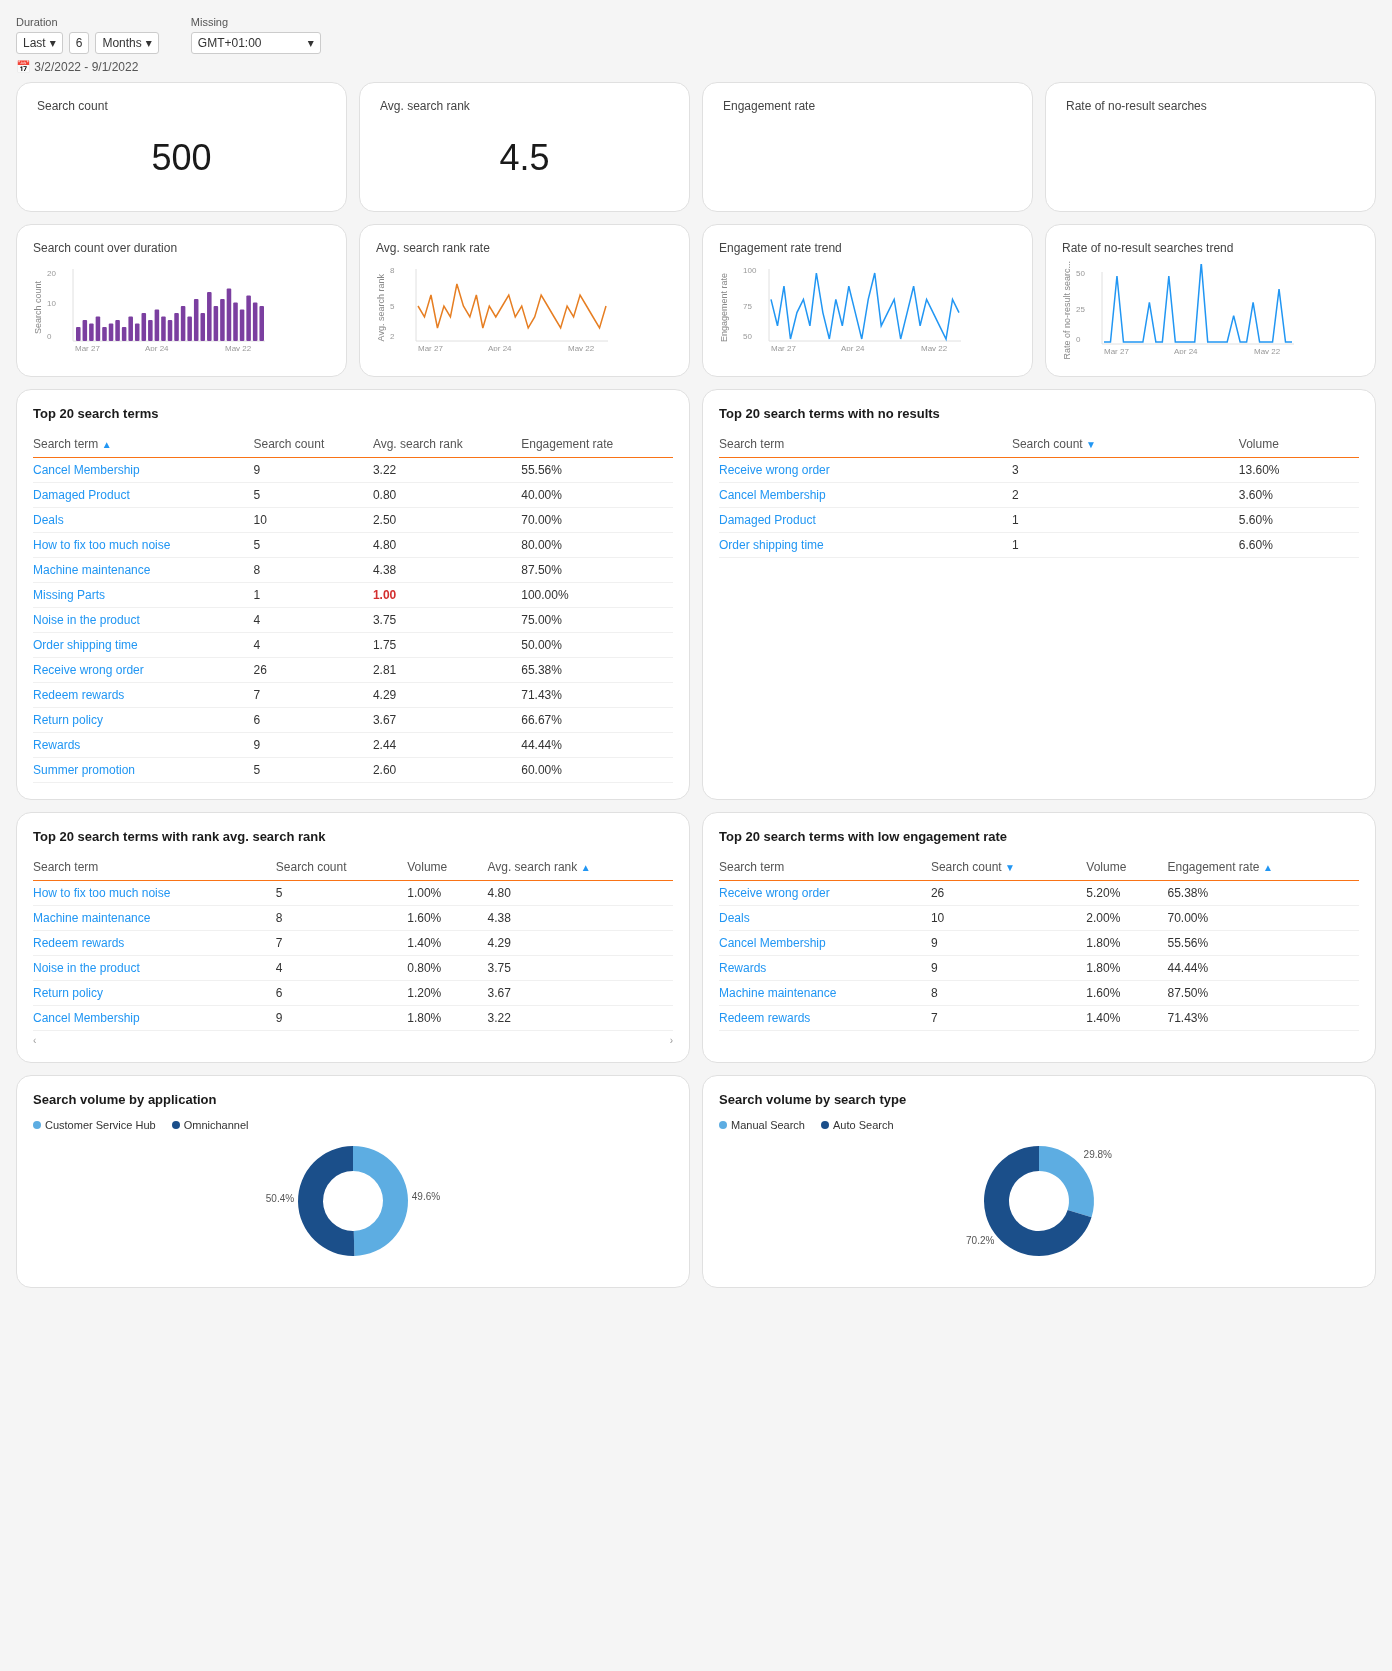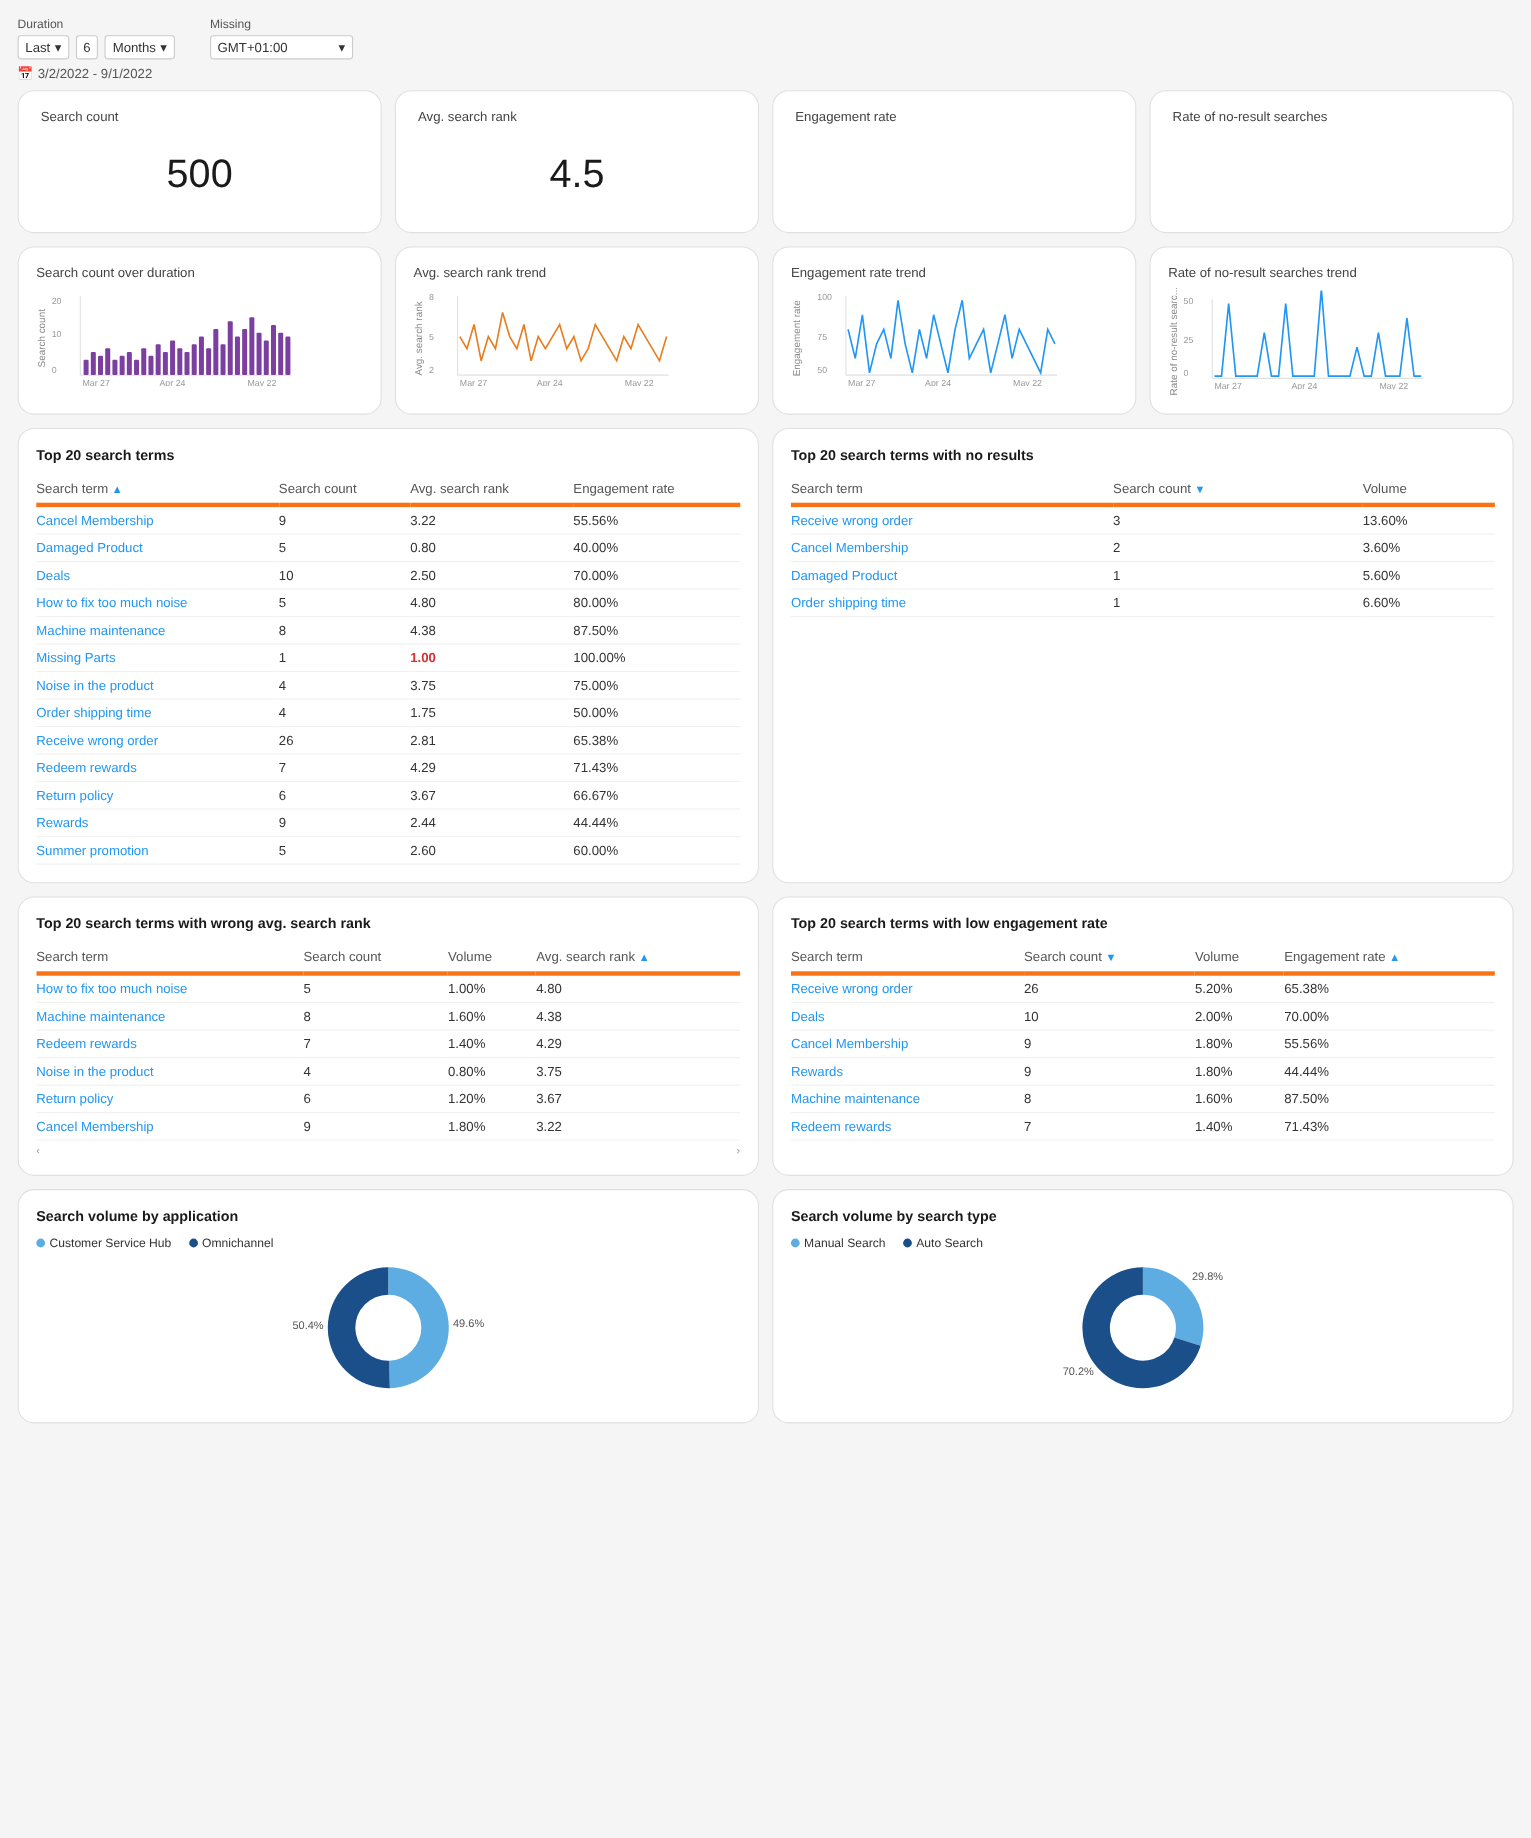--- a/index.html
+++ b/index.html
@@ -51,21 +51,21 @@
     .chart-card { flex: 1; display: flex; flex-direction: column; gap: 6px; }
     .chart-title { font-size: 12px; color: #444; font-weight: 500; }
     .table-card { flex: 1; }
     .table-card-title { font-size: 13px; font-weight: 600; color: #1a1a1a; margin-bottom: 12px; }
     table { width: 100%; border-collapse: collapse; font-size: 12px; }
     th {
       text-align: left;
       color: #555;
       font-weight: 500;
       padding: 4px 8px 6px 0;
-      border-bottom: 4px solid #f97316;
+      border-bottom: 1px solid #f97316;
       white-space: nowrap;
     }
     th .sort-arrow { color: #2196f3; font-size: 10px; }
     td {
       padding: 5px 8px 5px 0;
       border-bottom: 1px solid #f0f0f0;
       color: #2196f3;
       white-space: nowrap;
     }
     td.number { color: #333; }
@@ -176,21 +176,21 @@
               <rect x="201.3448275862069" y="34.5" width="4.551724137931035" height="45.5" fill="#7B3FA0" rx="1"></rect>
               <rect x="207.89655172413794" y="41.5" width="4.551724137931035" height="38.5" fill="#7B3FA0" rx="1"></rect>
               <rect x="214.44827586206898" y="45" width="4.551724137931035" height="35" fill="#7B3FA0" rx="1"></rect>
       <text x="30" y="90" font-size="8" fill="#999">Mar 27</text>
       <text x="100" y="90" font-size="8" fill="#999">Apr 24</text>
       <text x="180" y="90" font-size="8" fill="#999">May 22</text>
     </svg></div>
       </div>
     </div>
       <div class="card chart-card">
-      <div class="chart-title">Avg. search rank trend</div>
+      <div class="chart-title">Avg. search rank rate</div>
       <div style="display:flex; align-items:center; gap:2px;">
         <div class="y-axis-label">Avg. search rank</div>
         <div><svg width="220" height="90" viewBox="0 0 220 90">
       <text x="2" y="12" font-size="8" fill="#999">8</text>
       <text x="2" y="48" font-size="8" fill="#999">5</text>
       <text x="2" y="78" font-size="8" fill="#999">2</text>
       <line x1="28" y1="8" x2="28" y2="80" stroke="#e0e0e0" stroke-width="1"></line>
       <line x1="28" y1="80" x2="220" y2="80" stroke="#e0e0e0" stroke-width="1"></line>
       <polyline points="30,45 36.48275862068965,56 42.96551724137931,34 49.44827586206897,67 55.93103448275862,45 62.41379310344828,56 68.89655172413794,23 75.37931034482759,45 81.86206896551724,56 88.34482758620689,34 94.82758620689656,67 101.3103448275862,45 107.79310344827586,56 114.27586206896552,45 120.75862068965517,34 127.24137931034483,56 133.72413793103448,45 140.20689655172413,67 146.68965517241378,56 153.17241379310343,34 159.6551724137931,45 166.13793103448276,56 172.6206896551724,67 179.10344827586206,45 185.58620689655172,56 192.06896551724137,34 198.55172413793105,45 205.0344827586207,56 211.51724137931035,67 218,45" fill="none" stroke="#E67E22" stroke-width="1.5"></polyline>
       <text x="30" y="90" font-size="8" fill="#999">Mar 27</text>
@@ -363,21 +363,21 @@
       <td class="number">6.60%</td>
     </tr>
           </tbody>
       </table>
     </div>
   </div>
 
   <div class="row">
 
     <div class="card table-card" style="flex:1">
-      <div class="table-card-title">Top 20 search terms with <strong>wrong</strong> avg. search rank</div>
+      <div class="table-card-title">Top 20 search terms with <strong>rank</strong> avg. search rank</div>
       <div class="scrollable-table">
         <table>
           <thead>
             <tr>
               <th>Search term</th>
               <th>Search count</th>
               <th>Volume</th>
               <th>Avg. search rank <span class="sort-arrow">▲</span></th>
             </tr>
           </thead>

